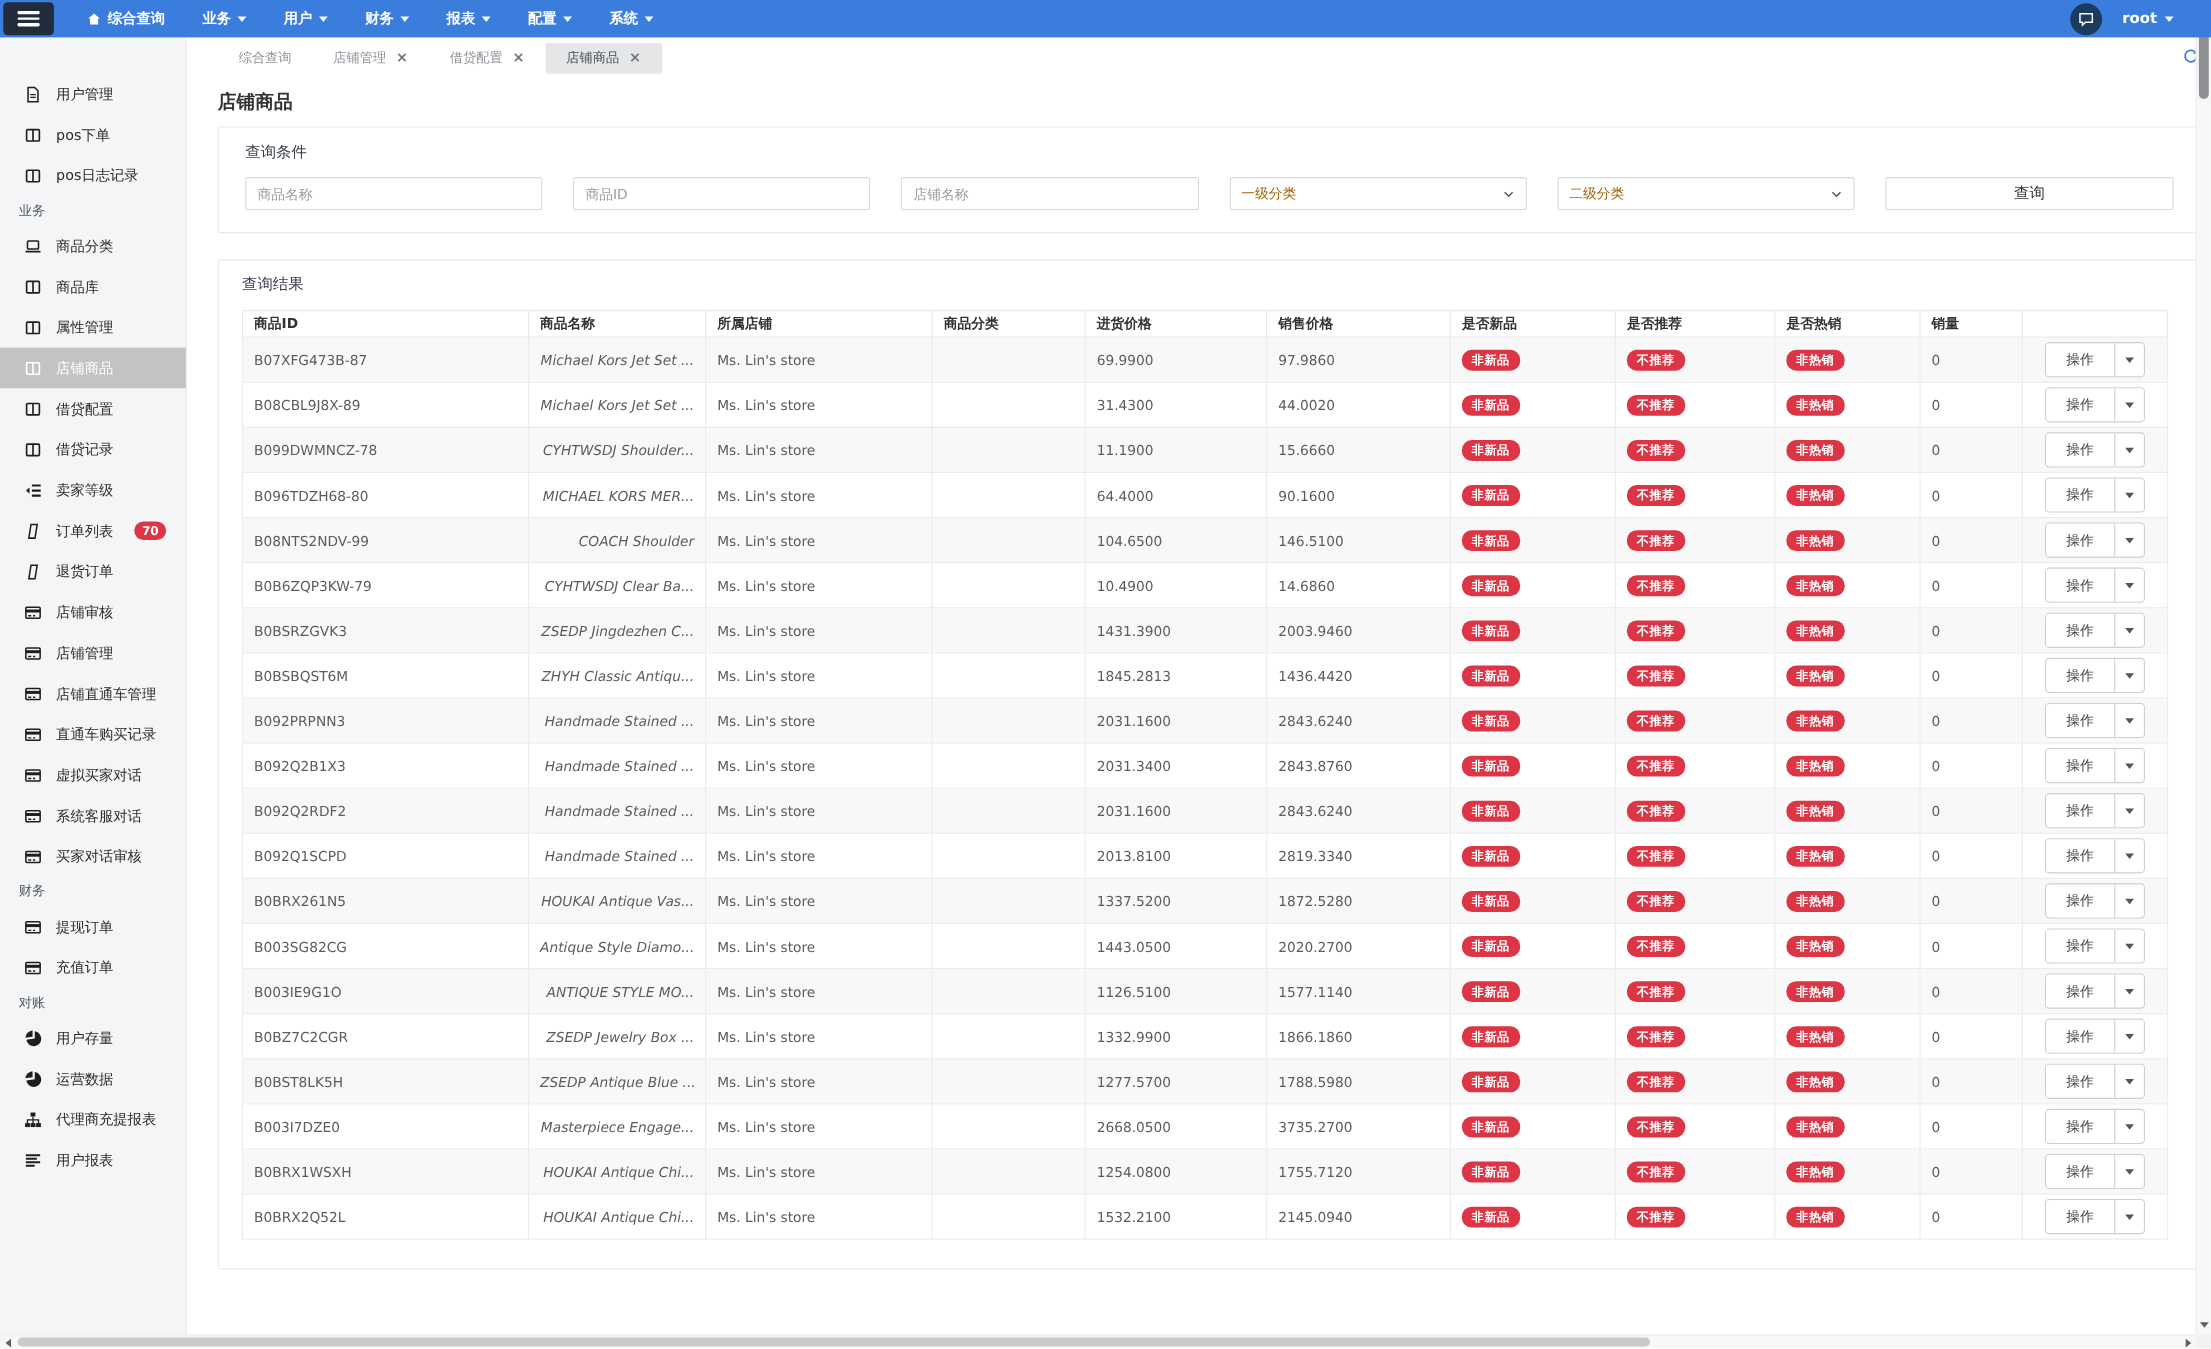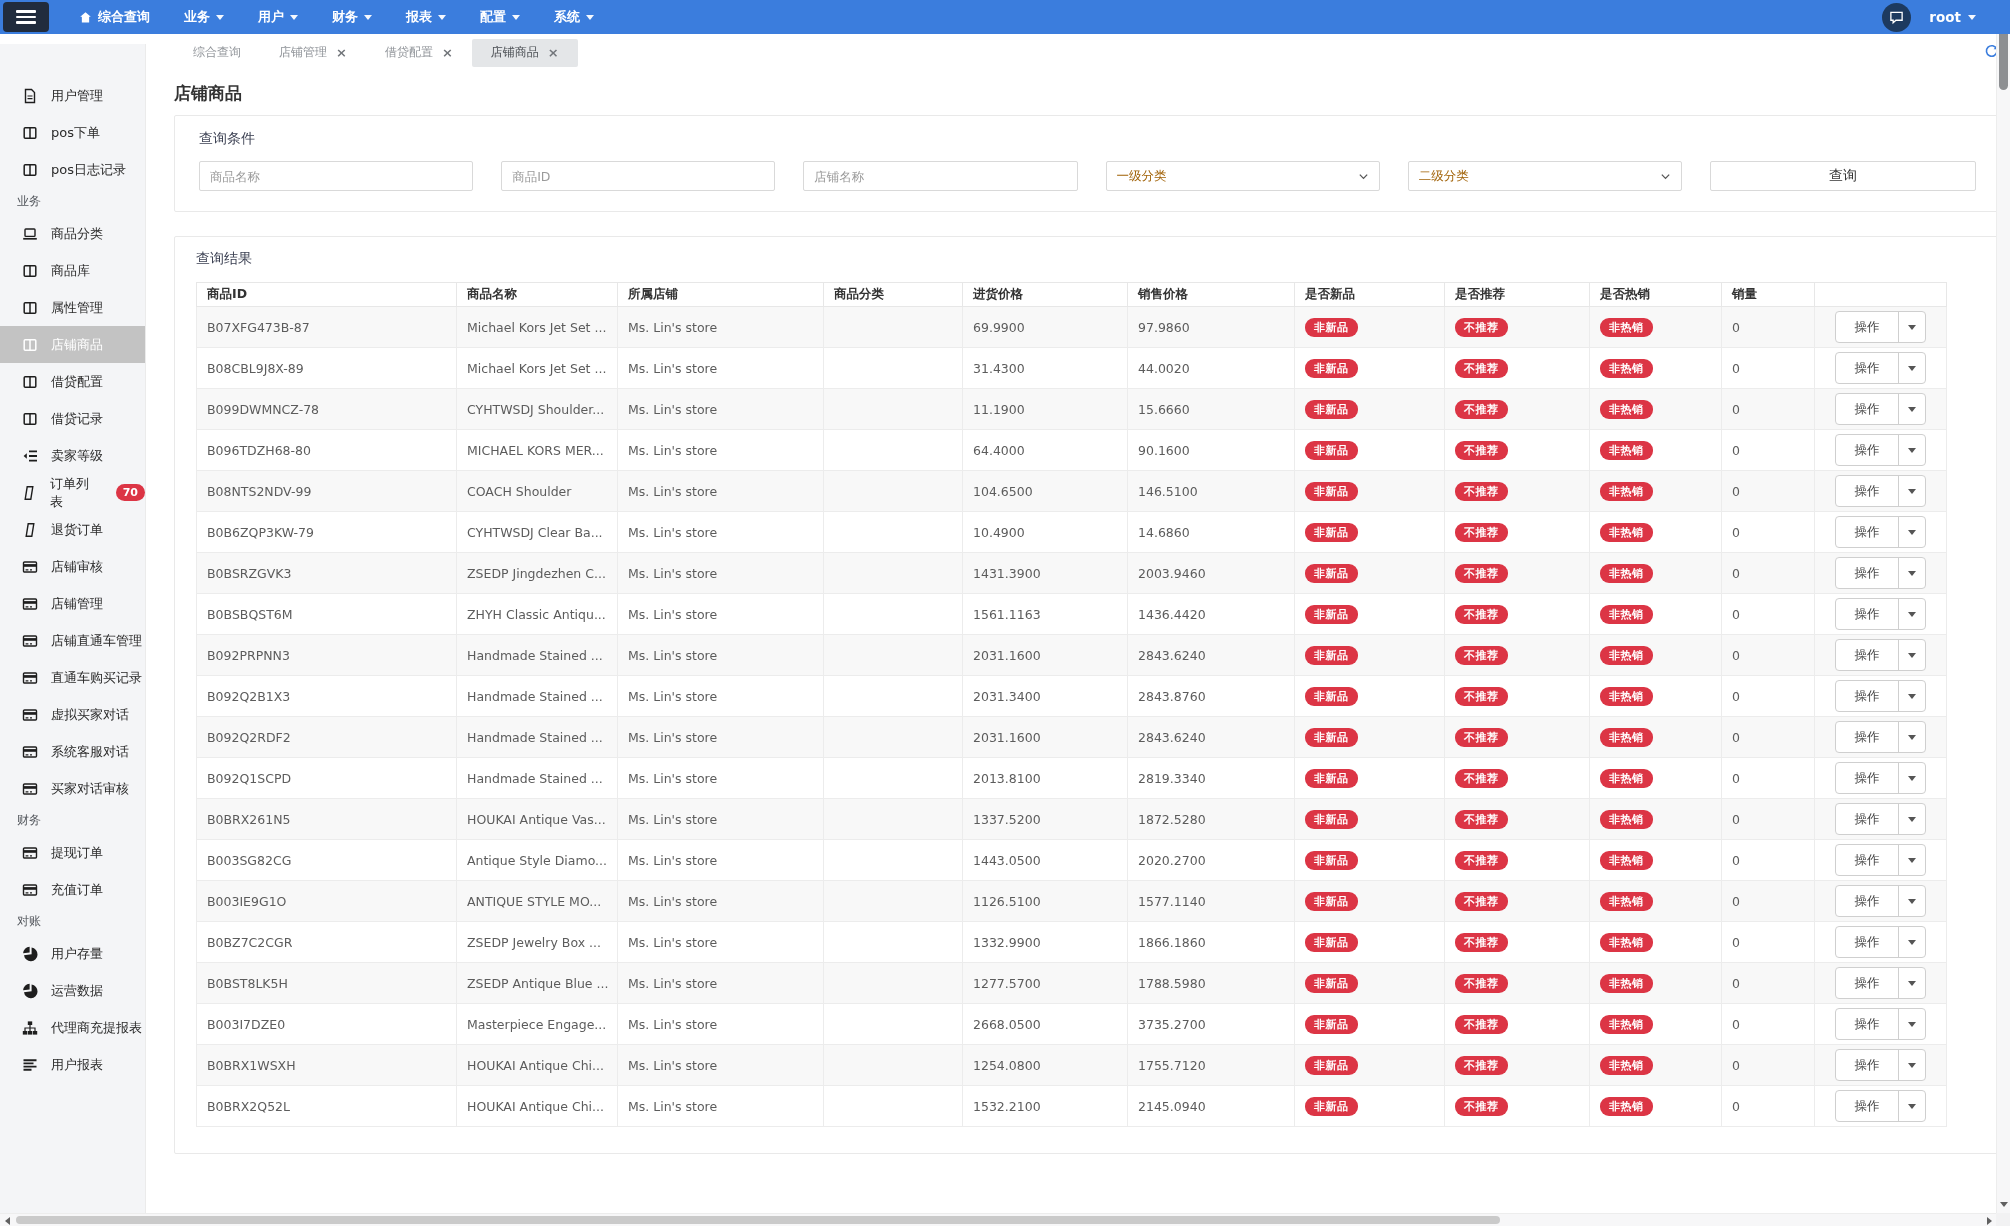--- a/index.html
+++ b/index.html
@@ -18,21 +18,21 @@
   .nav-item .svg{display:inline-flex;color:#fff;}
   .caret{display:inline-block;width:0;height:0;border-left:4px solid transparent;border-right:4px solid transparent;
          border-top:5px solid rgba(255,255,255,.95);}
   .nav-right{margin-left:auto;display:flex;align-items:center;gap:18px;padding-right:34px;}
   .chat-btn{width:29px;height:29px;border-radius:50%;background:var(--navy,#1d3a5f);display:flex;align-items:center;
             justify-content:center;cursor:pointer;color:#fff;}
   .user-menu{display:flex;align-items:center;gap:7px;cursor:pointer;color:#fff;font-size:13.5px;font-weight:700;}
 
   
   .layout{display:flex;height:1179px;}
-  .sidebar{width:146px;background:#f4f5f7;border-right:1px solid #ebebeb;padding-top:33px;box-sizing:border-box;flex:none;overflow:hidden;margin-top:10px;}
+  .sidebar{width:170px;background:#f4f5f7;border-right:1px solid #ebebeb;padding-top:33px;box-sizing:border-box;flex:none;overflow:hidden;}
   .side-item{height:37px;display:flex;align-items:center;padding-left:21px;gap:13px;font-size:13px;color:#2a2a2a;cursor:pointer;}
   .side-item .svg{display:inline-flex;color:#1e1e1e;width:17px;justify-content:center;}
   .side-item.active{background:#c3c3c3;color:#fff;}
   .side-item.active .svg{color:#fff;}
   .side-section{height:27px;display:flex;align-items:center;padding-left:17px;font-size:12px;color:#52565c;}
   .side-badge{margin-left:6px;background:var(--red,#dc3545);color:#fff;font-size:11px;font-weight:700;
               padding:1.5px 7px;border-radius:9px;line-height:1.2;}
 
   .main{flex:1;background:#fff;padding:0 9px 0 28px;box-sizing:border-box;min-width:0;}
 
@@ -61,21 +61,21 @@
             font-family:"DejaVu Sans","Liberation Sans",sans-serif;}
 
   
   .results-card{margin-top:24px;padding:13px 21px 26px 21px;}
   table.grid{width:1750px;border-collapse:collapse;table-layout:fixed;margin-top:14px;}
   table.grid th{height:24px;padding:2px 10px;border:1px solid #e7e7e7;font-size:12.5px;font-weight:700;color:#333;
                 text-align:left;background:#fff;box-sizing:border-box;white-space:nowrap;overflow:hidden;}
   table.grid td{height:41px;padding:0 10px;border:1px solid #ececec;font-size:12.5px;color:#5c5c5c;
                 box-sizing:border-box;white-space:nowrap;overflow:hidden;background:transparent;}
   table.grid tbody tr:nth-child(odd) td{background:#f8f8f8;}
-  td.c-name{text-align:left;color:#666;}
+  td.c-name{text-align:right;color:#666;font-style:italic;}
   .badge{display:inline-block;background:var(--red,#dc3545);color:#fff;font-size:11px;font-weight:700;
          padding:4px 9px;border-radius:9px;line-height:1;letter-spacing:.5px;}
   .op-btn{display:inline-flex;align-items:stretch;height:30px;border:1px solid #cfcfcf;border-radius:4px;background:#fff;
           overflow:hidden;cursor:pointer;vertical-align:middle;}
   .op-main{display:flex;align-items:center;justify-content:center;width:62px;font-size:12.5px;color:#444;}
   .op-caret{display:flex;align-items:center;justify-content:center;width:26px;border-left:1px solid #cfcfcf;}
   .op-caret b{width:0;height:0;border-left:4px solid transparent;border-right:4px solid transparent;border-top:5px solid #555;}
   td.c-action{text-align:center;}
 
   
@@ -614,21 +614,21 @@
                     <span class="op-caret">
                       <b></b>
                     </span>
                   </span></td>
               </tr>
               <tr>
                 <td class="c-id">B0BSBQST6M</td>
                 <td class="c-name">ZHYH Classic Antiqu...</td>
                 <td class="c-store">Ms. Lin's store</td>
                 <td class="c-cat"></td>
-                <td class="c-purchase">1561.1163</td>
+                <td class="c-purchase">1845.2813</td>
                 <td class="c-sale">1436.4420</td>
                 <td class="c-new"><span class="badge">非新品</span></td>
                 <td class="c-rec"><span class="badge">不推荐</span></td>
                 <td class="c-hot"><span class="badge">非热销</span></td>
                 <td class="c-sales">0</td>
                 <td class="c-action"><span class="op-btn">
                     <span class="op-main">操作</span>
                     <span class="op-caret">
                       <b></b>
                     </span>

